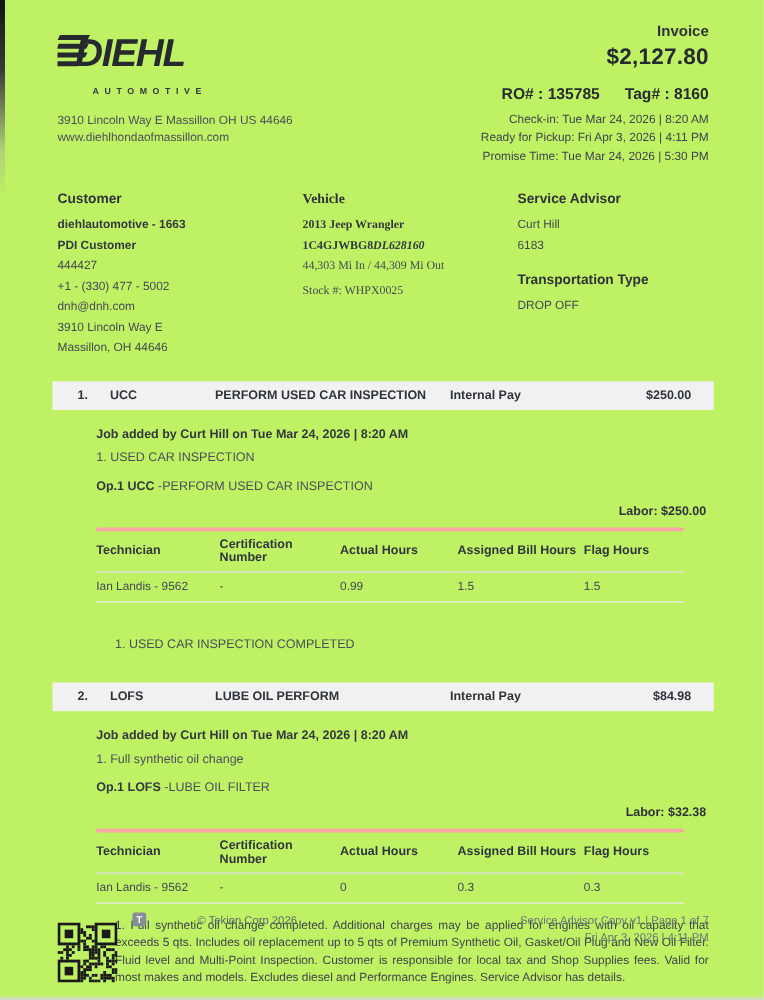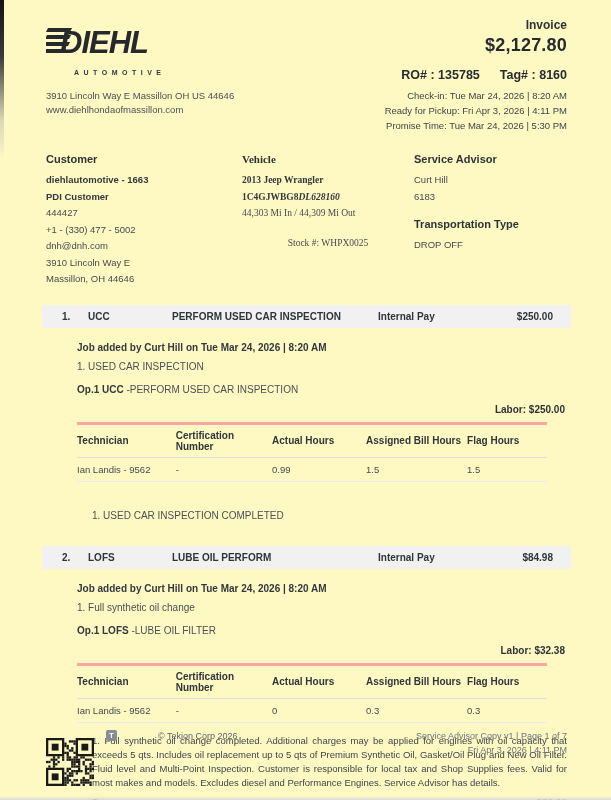--- a/index.html
+++ b/index.html
@@ -2,21 +2,21 @@
 <html><head>
 <meta charset="utf-8">
 <style>
   * { box-sizing: border-box; margin: 0; padding: 0; }
   html, body { background: #e9e9e9; }
   body { font-family: "Liberation Sans", sans-serif; }
   .page {
     position: relative;
     width: 611px; height: 800px;
     margin: 0 auto;
-    background: #fef9c3;
+    background: #bef264;
     overflow: hidden;
     color: #40464c;
   }
   .scan-edge {
     position: absolute; left: 0; top: 0; width: 4px; height: 160px;
     background: linear-gradient(180deg, #141414 0%, #3a3a3a 35%, rgba(150,150,150,.35) 75%, transparent 100%);
   }
   .scan-bottom {
     position: absolute; bottom: 0; left: 0; right: 0; height: 4px;
     background: linear-gradient(180deg, transparent, #d9d9d9);
@@ -41,34 +41,34 @@
   
   .info { display: flex; margin-top: 20px; }
   .info .col1 { width: 196px; }
   .info .col2 { width: 172px; font-family: Liberation Serif, serif; }
   .info .col3 { width: 150px; }
   .info-label { font-size: 11px; font-weight: 700; color: #2e3338; margin-bottom: 7px; }
   .info-line { font-size: 9.5px; line-height: 16.5px; color: #444a50; }
   .b { font-weight: 700; color: #33383e; }
   .vin-it { font-style: italic; }
   .mileage { width: 120px; }
-  .stock { margin-top: 13px; text-align: center; }
+  .stock { margin-top: 3px; }
   .trans-label { margin-top: 13px; }
 
   
   .jobs { margin-top: 17px; }
   .job-bar {
     display: flex; align-items: center; height: 23px;
     background: #f1f1f2;
     margin: 0 -4px 0 -4px; padding: 0 18px 0 20px;
     font-size: 10px; font-weight: 700; color: #2e343a;
   }
   .jh-num { width: 26px; }
   .jh-code { width: 84px; }
-  .jh-title { width: 206px; }
+  .jh-title { width: 188px; }
   .jh-pay { flex: 1; }
   .jh-amount { margin-left: auto; padding-left: 12px; }
   .job-body { padding-left: 31px; font-size: 10px; }
   .job-added { margin-top: 14px; font-weight: 700; color: #33383e; }
   .job-concern { margin-top: 8px; color: #4a5056; }
   .job-op { margin-top: 12px; color: #4a5056; }
   .job-labor { margin-top: 9px; text-align: right; font-weight: 700; color: #2e3338; padding-right: 2px; }
 
   table.tech { border-collapse: collapse; width: 470px; margin-top: 7px; table-layout: fixed; }
   table.tech th {

